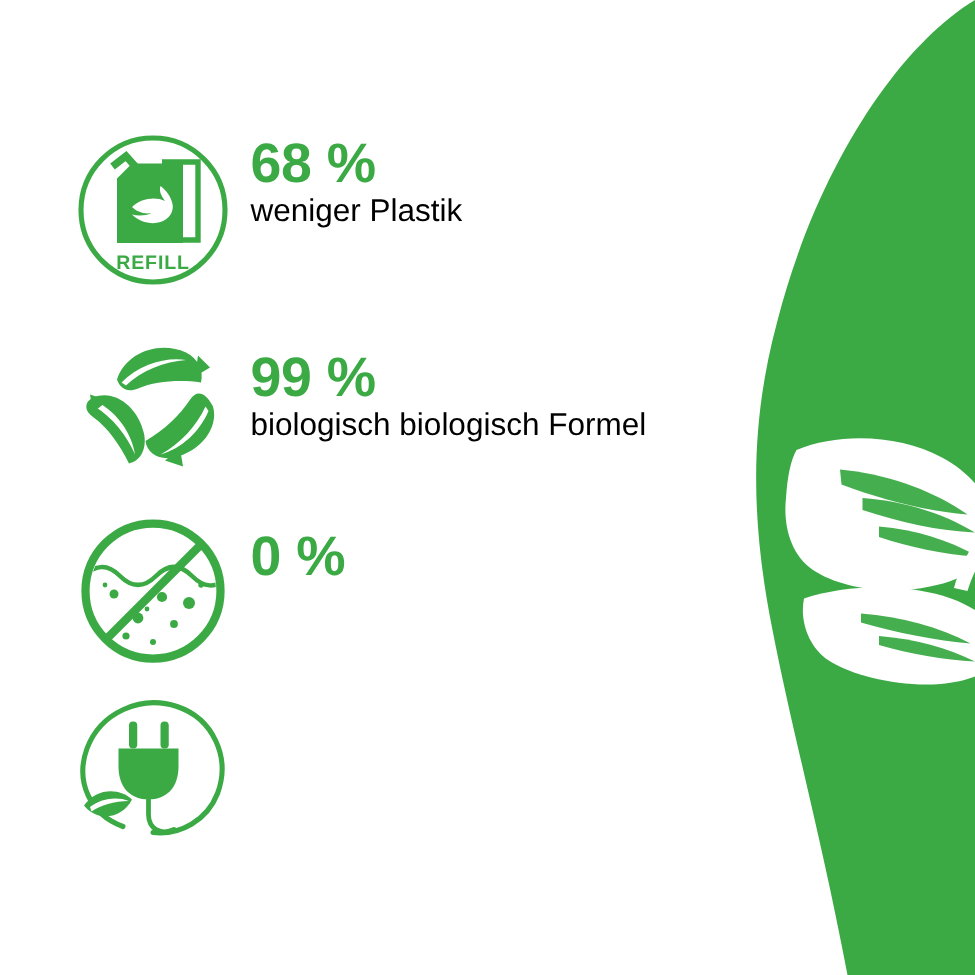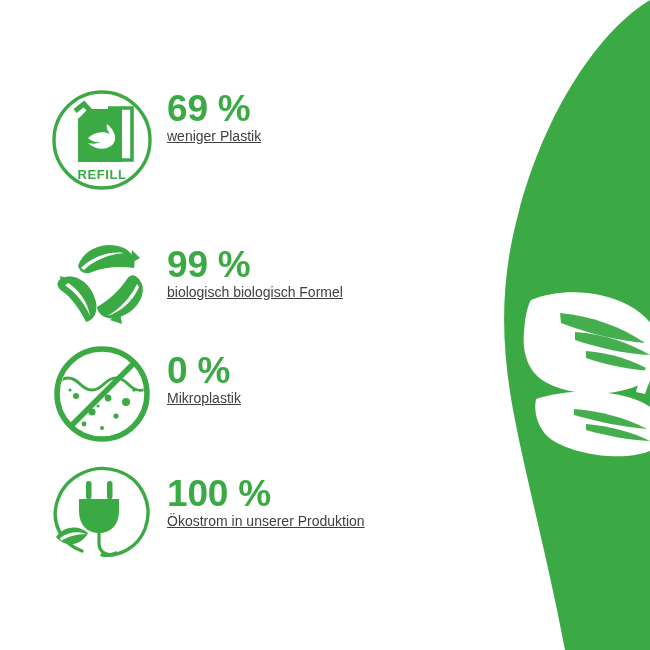--- a/index.html
+++ b/index.html
@@ -36,21 +36,21 @@
     width: 500px;
     height: 650px;
   }
   .claim-row {
     position: absolute;
     left: 48px;
     display: flex;
     align-items: flex-start;
   }
   .claim-row.r0 { top: 86px; }
-  .claim-row.r1 { top: 228px; }
+  .claim-row.r1 { top: 215px; }
   .claim-row.r2 { top: 340px; }
   .claim-row.r3 { top: 459px; }
 
   .claim-icon {
     width: 108px;
     height: 108px;
     flex: 0 0 108px;
     display: block;
   }
   .claim-text {
@@ -59,25 +59,24 @@
   }
   .claim-pct {
     color: #3BAA45;
     font-size: 37px;
     font-weight: bold;
     line-height: 1.02;
     letter-spacing: -0.2px;
     white-space: nowrap;
   }
   .claim-line {
-    color: #404040;
-    font-size: 14px;
+    color: #000000;
+    font-size: 21px;
     line-height: 1.26;
     white-space: nowrap;
-    text-decoration: underline;
   }
   .claim-row.r0 .claim-text { padding-top: 4px; }
   .claim-row.r1 .claim-text { padding-top: 18px; }
   .claim-row.r2 .claim-text { padding-top: 12px; }
   .claim-row.r3 .claim-text { padding-top: 16px; }
 </style>
 </head>
 <body>
 
 <div class="poster">
@@ -133,21 +132,21 @@
         <path d="M30 33 L40 23 L74 23 L74 76 L30 76 Z" fill="#3BAA45"></path>
 
         <path d="M40 52 C 46 46, 56 45, 62 48 C 59 44, 58 41, 59 38
                  C 63 41, 66 45, 67 50 C 68 55, 65 60, 59 62
                  C 53 64, 45 62, 40 57 C 44 58, 49 58, 53 56
                  C 48 57, 43 55, 40 52 Z" fill="#ffffff"></path>
 
         <text x="54" y="93" text-anchor="middle" fill="#3BAA45" font-family="Liberation Sans, sans-serif" font-size="13" font-weight="bold" letter-spacing="0.6">REFILL</text>
       </svg>
       <div class="claim-text">
-        <div class="claim-pct">69 %</div>
+        <div class="claim-pct">68 %</div>
         <div class="claim-line">weniger Plastik</div>
       </div>
     </div>
 
     <div class="claim-row r1">
       <svg class="claim-icon" viewBox="0 0 108 108">
         <g fill="#3BAA45">
 
           <path d="M30 38 C 36 20, 58 12, 76 20 C 84 24, 88 32, 86 40
                    C 72 38, 56 39, 44 44 C 37 47, 32 44, 30 38 Z"></path>
@@ -197,41 +196,36 @@
             <circle cx="50" cy="66" r="1.6"></circle>
           </g>
         </g>
 
         <circle cx="54" cy="54" r="45" fill="none" stroke="#3BAA45" stroke-width="5.5"></circle>
 
         <line x1="23" y1="86" x2="86" y2="23" stroke="#3BAA45" stroke-width="5.5"></line>
       </svg>
       <div class="claim-text">
         <div class="claim-pct">0 %</div>
-        <div class="claim-line">Mikroplastik</div>
       </div>
     </div>
 
     <div class="claim-row r3">
       <svg class="claim-icon" viewBox="0 0 108 108">
 
         <path d="M34 92 C 12 84, 2 62, 10 40 C 19 16, 46 4, 70 12
                  C 94 20, 106 46, 97 70 C 90 88, 72 98, 54 96" fill="none" stroke="#3BAA45" stroke-width="3.4" stroke-linecap="round"></path>
 
         <rect x="38" y="22" width="5.5" height="18" rx="2.6" fill="#3BAA45"></rect>
         <rect x="59" y="22" width="5.5" height="18" rx="2.6" fill="#3BAA45"></rect>
 
         <path d="M31 40 L71 40 L71 52 C 71 66, 63 74, 51 74
                  C 39 74, 31 66, 31 52 Z" fill="#3BAA45"></path>
 
         <path d="M51 74 L51 84 C 51 94, 60 98, 68 94" fill="none" stroke="#3BAA45" stroke-width="3.2" stroke-linecap="round"></path>
 
         <path d="M8 78 C 16 66, 32 66, 40 74 C 34 86, 18 90, 8 78 Z" fill="#3BAA45"></path>
         <path d="M12 79 C 20 73, 30 72, 38 75 C 28 75, 19 78, 13 82 Z" fill="#ffffff"></path>
       </svg>
-      <div class="claim-text">
-        <div class="claim-pct">100 %</div>
-        <div class="claim-line">Ökostrom in unserer Produktion</div>
-      </div>
     </div>
 
   </div>
 </div>
 
 </body></html>

